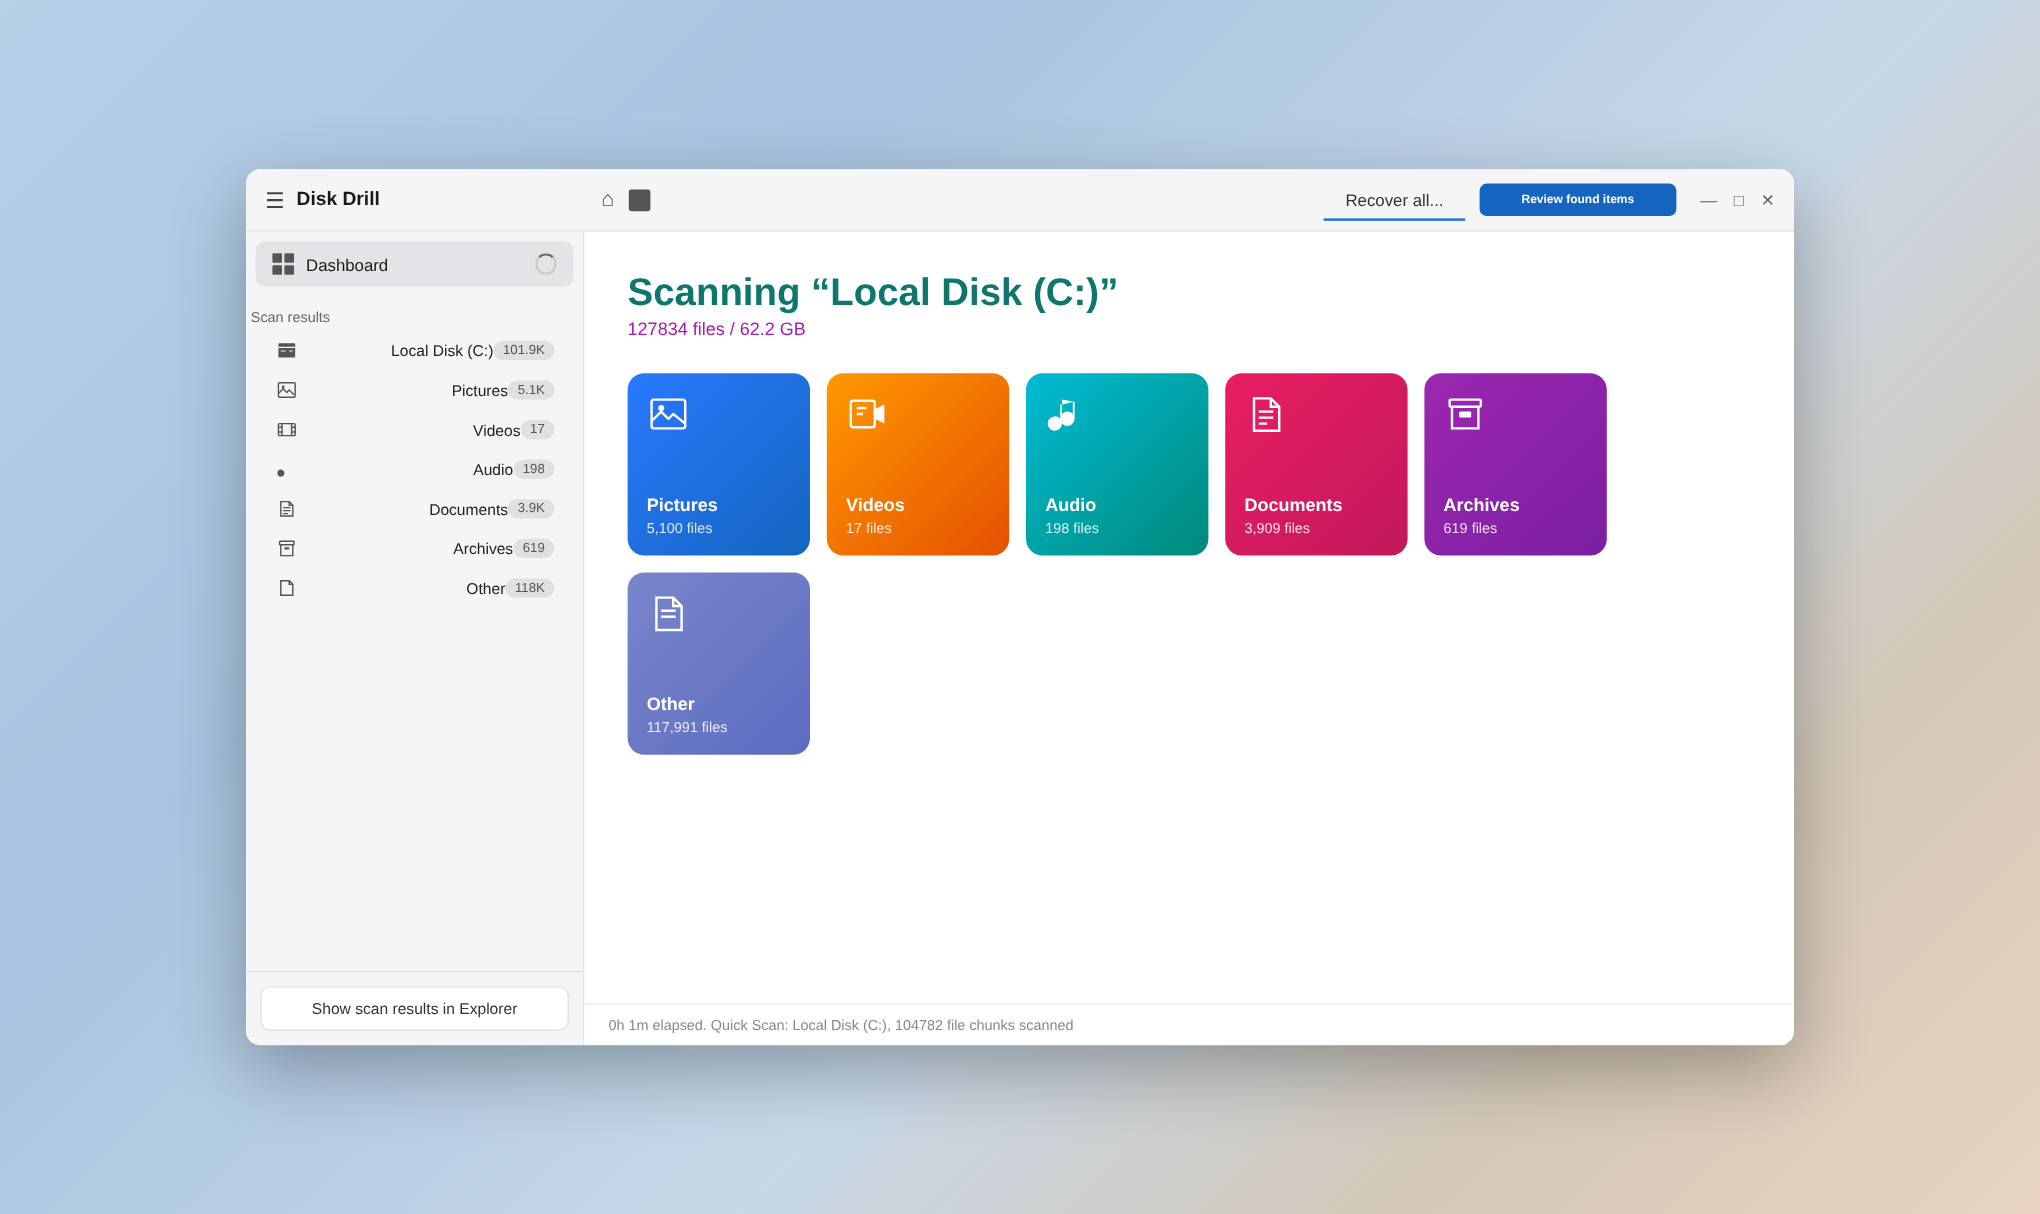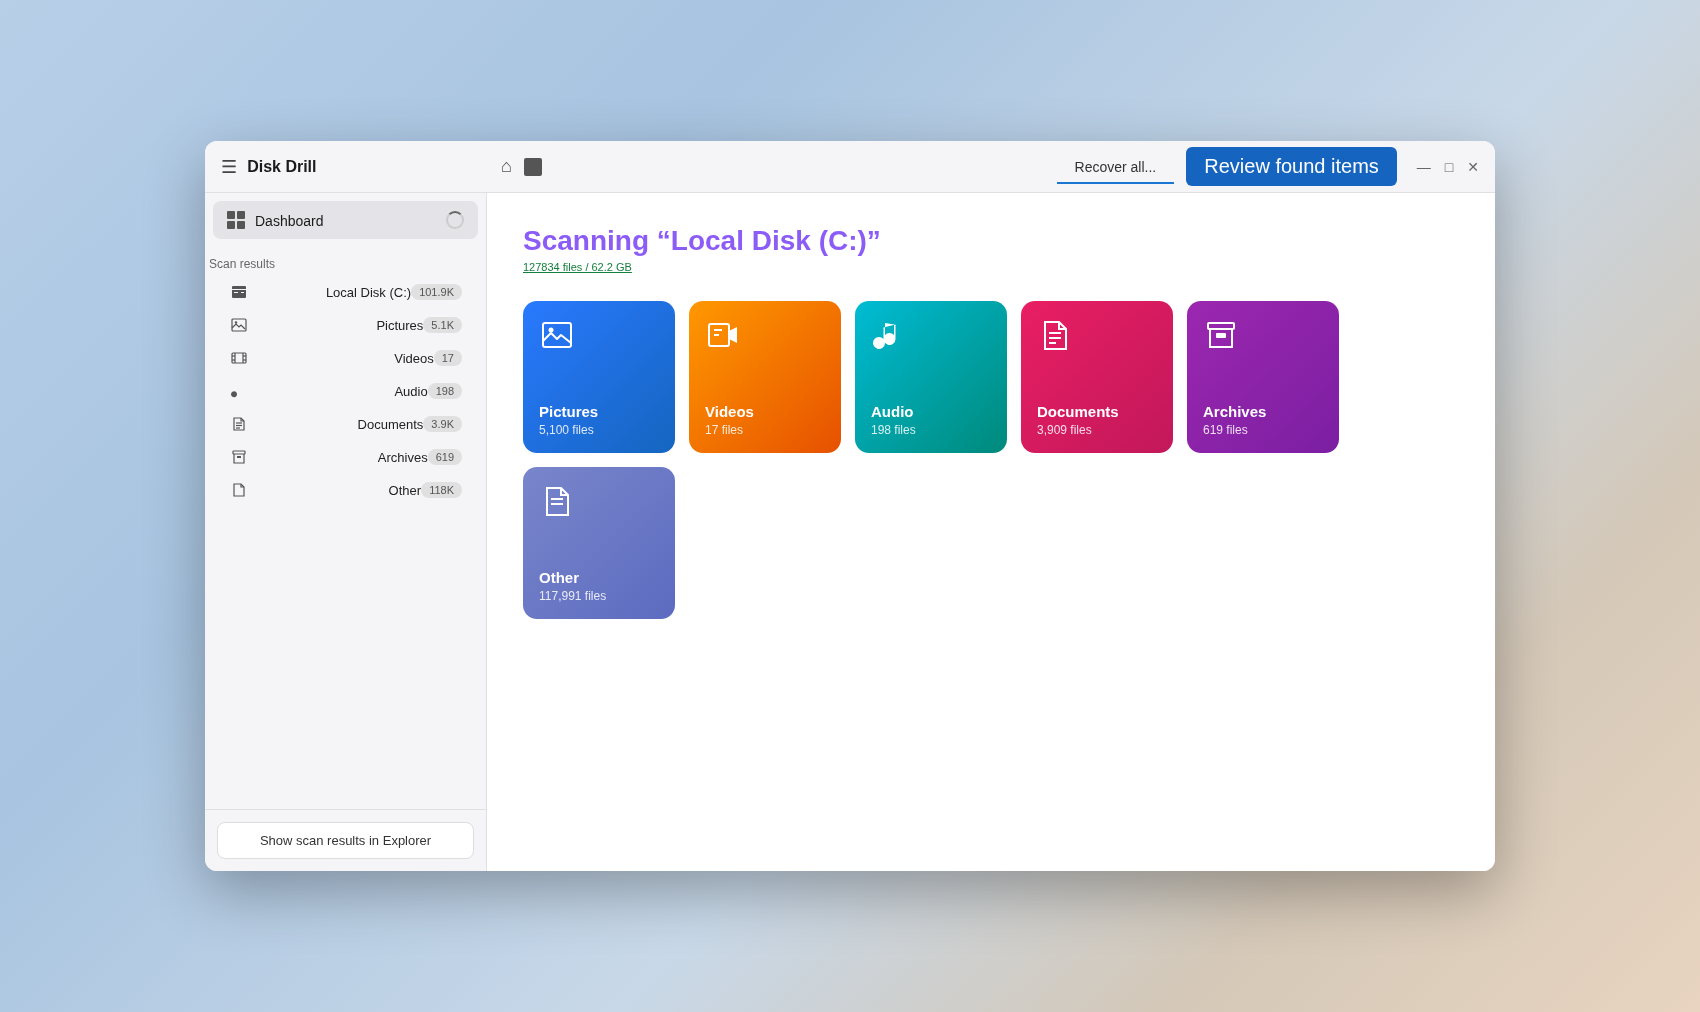--- a/index.html
+++ b/index.html
@@ -85,26 +85,26 @@
     .recover-all-btn::after {
       content: '';
       position: absolute;
       bottom: -2px;
       left: 0;
       right: 0;
       height: 2px;
       background: #1976d2;
     }
     .review-btn {
-      padding: 8px 18px;
+      padding: 8px 35px;
       border: none;
       background: #1565c0;
       color: white;
-      font-size: 20px;
-      font-weight: 400;
+      font-size: 10px;
+      font-weight: 700;
       cursor: pointer;
       border-radius: 6px;
     }
     .window-controls {
       display: flex;
       align-items: center;
       gap: 14px;
       margin-left: 8px;
     }
     .win-ctrl {
@@ -231,30 +231,29 @@
       display: flex;
       flex-direction: column;
       overflow: hidden;
     }
     .content-main {
       flex: 1;
       padding: 32px 36px;
       overflow-y: auto;
     }
     .page-title {
-      font-size: 28px;
+      font-size: 32px;
       font-weight: 600;
-      color: #8b5cf6;
+      color: #0f766e;
       margin-bottom: 4px;
     }
     .page-subtitle {
-      font-size: 11px;
-      color: #15803d;
+      font-size: 15px;
+      color: #a21caf;
       margin-bottom: 28px;
-      text-decoration: underline;
     }
     .category-grid {
       display: flex;
       gap: 14px;
       flex-wrap: wrap;
     }
     .category-card {
       width: 152px;
       height: 152px;
       border-radius: 14px;
@@ -514,15 +513,18 @@
                   <line x1="10" y1="14" x2="22" y2="14"></line>
                   <line x1="10" y1="19" x2="22" y2="19"></line>
                 </svg>
             </div>
             <span class="category-card-name">Other</span>
             <span class="category-card-count">117,991 files</span>
           </div>
         </div>
       </div>
 
+      <div class="status-bar">
+        <span>0h 1m elapsed. Quick Scan: Local Disk (C:), 104782 file chunks scanned</span>
+      </div>
     </div>
   </div>
 </div>
 
 </body></html>

